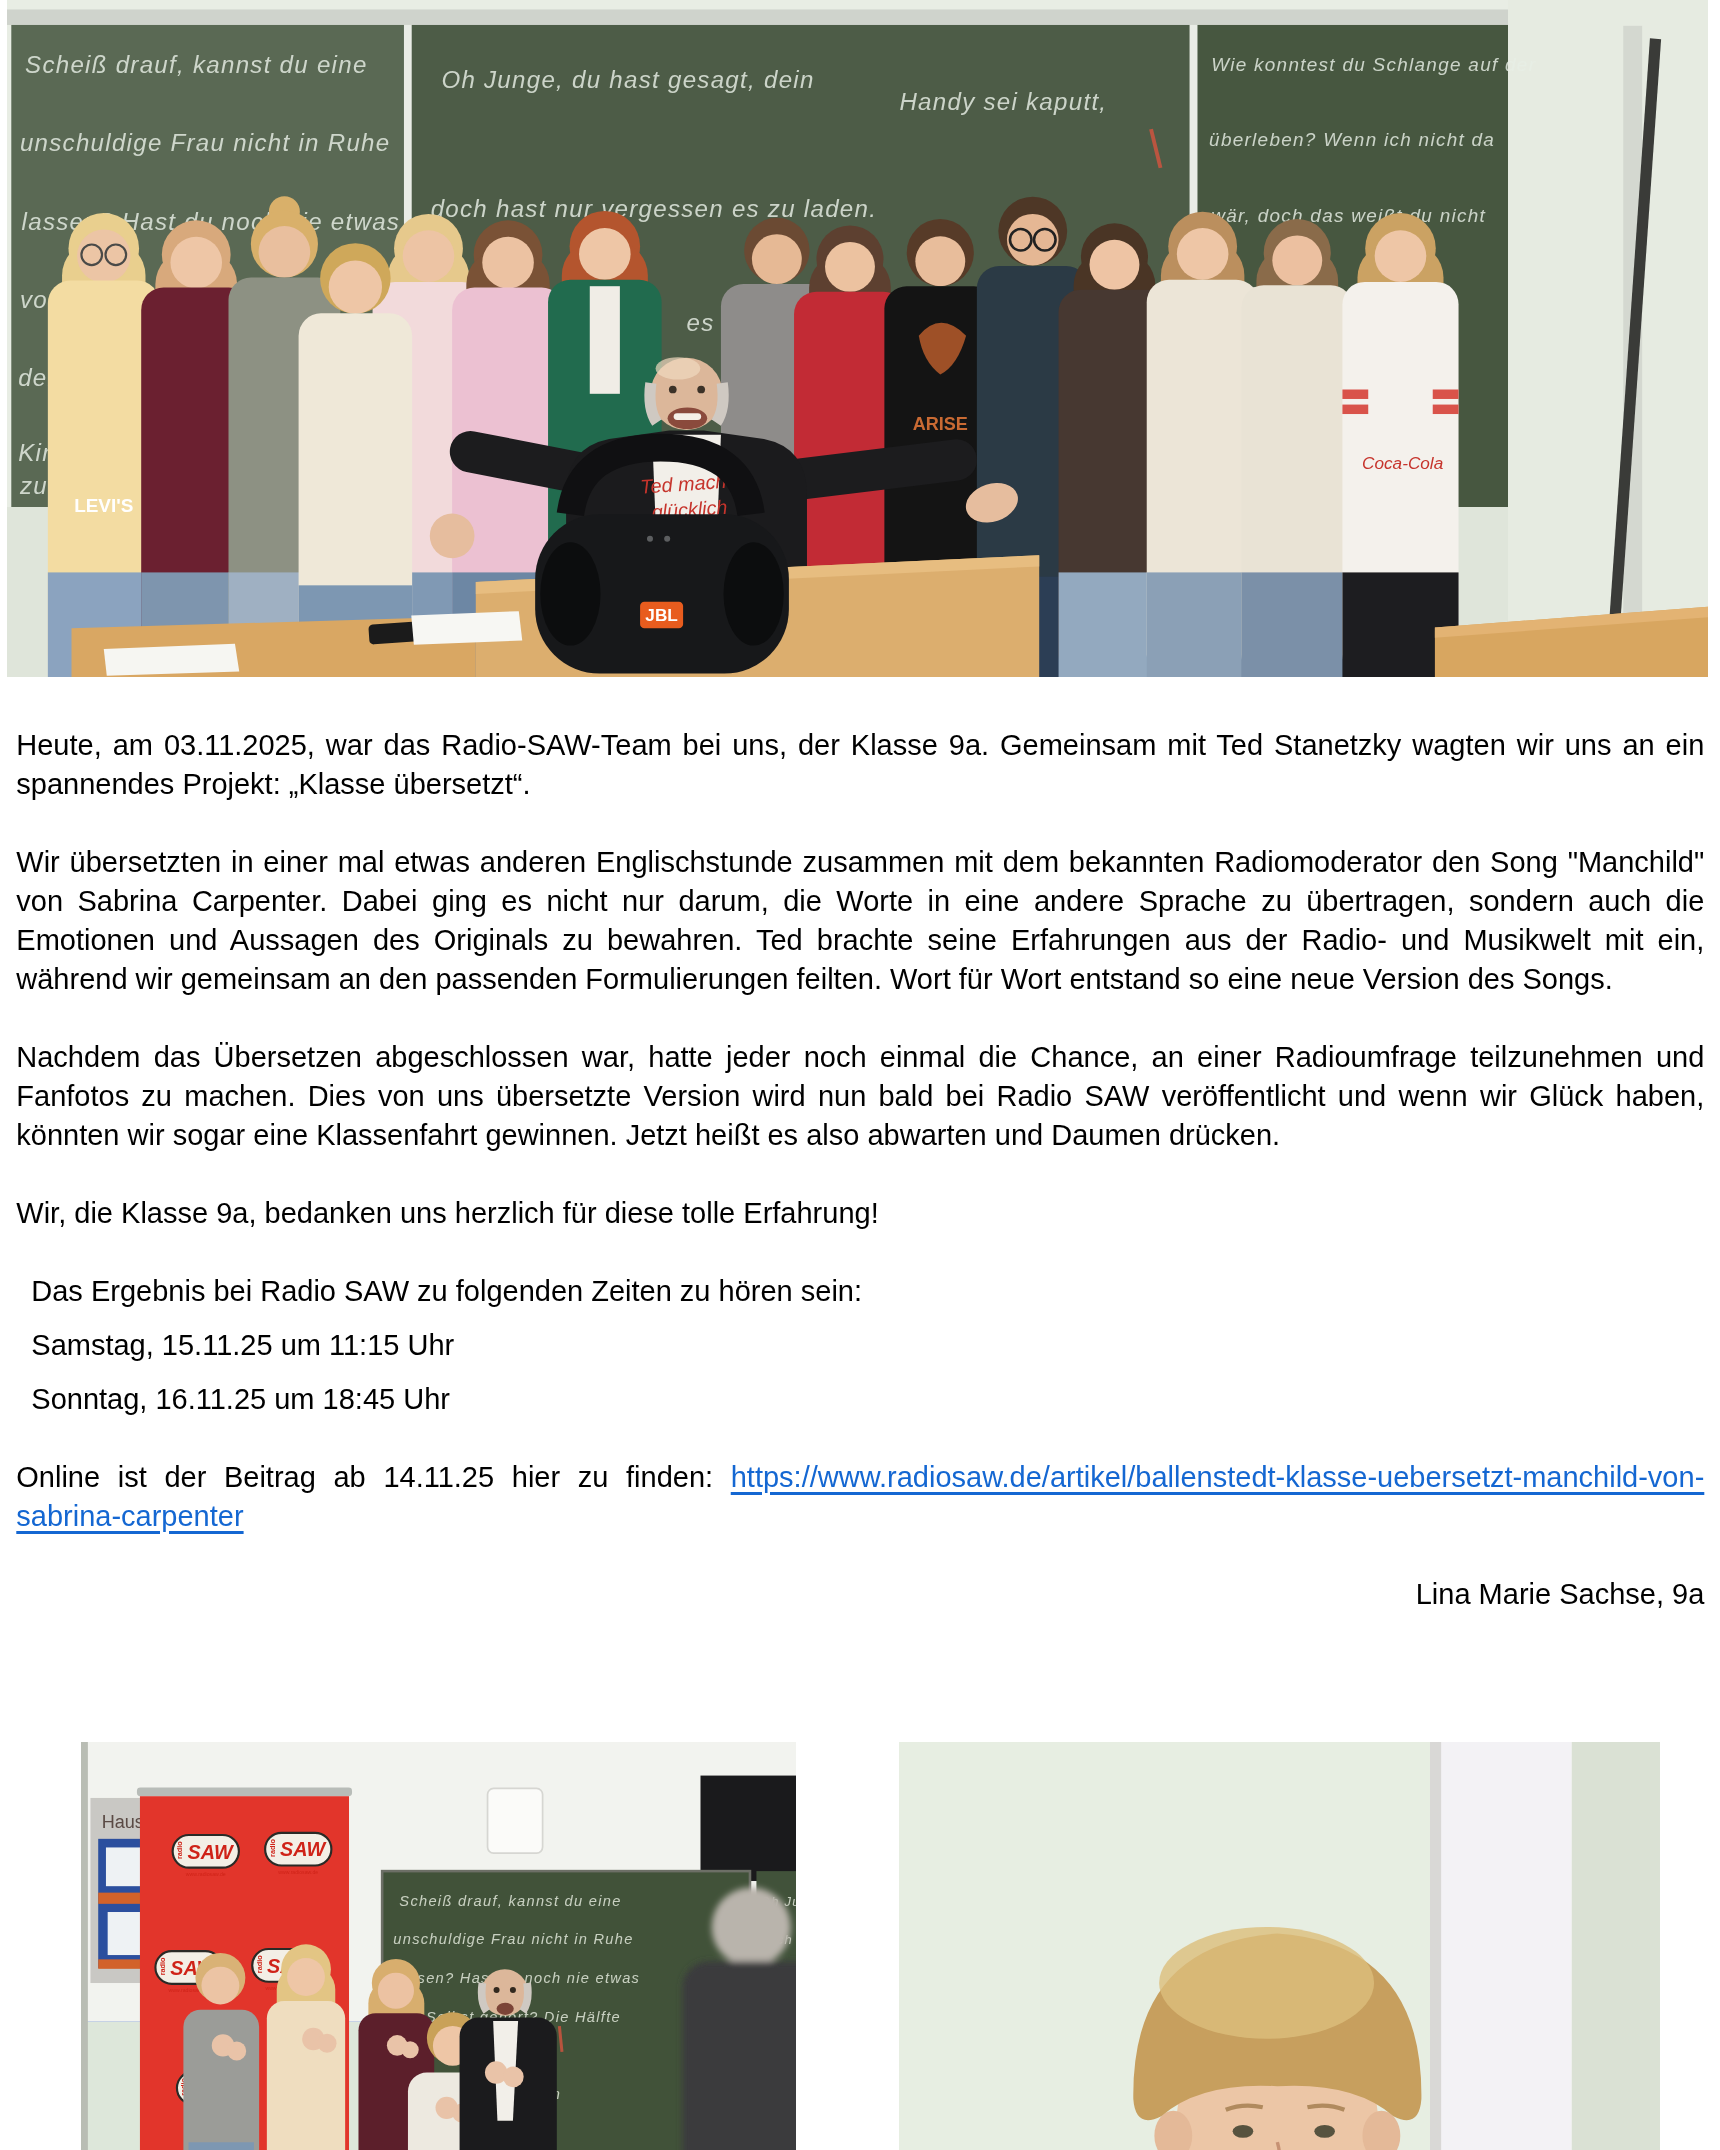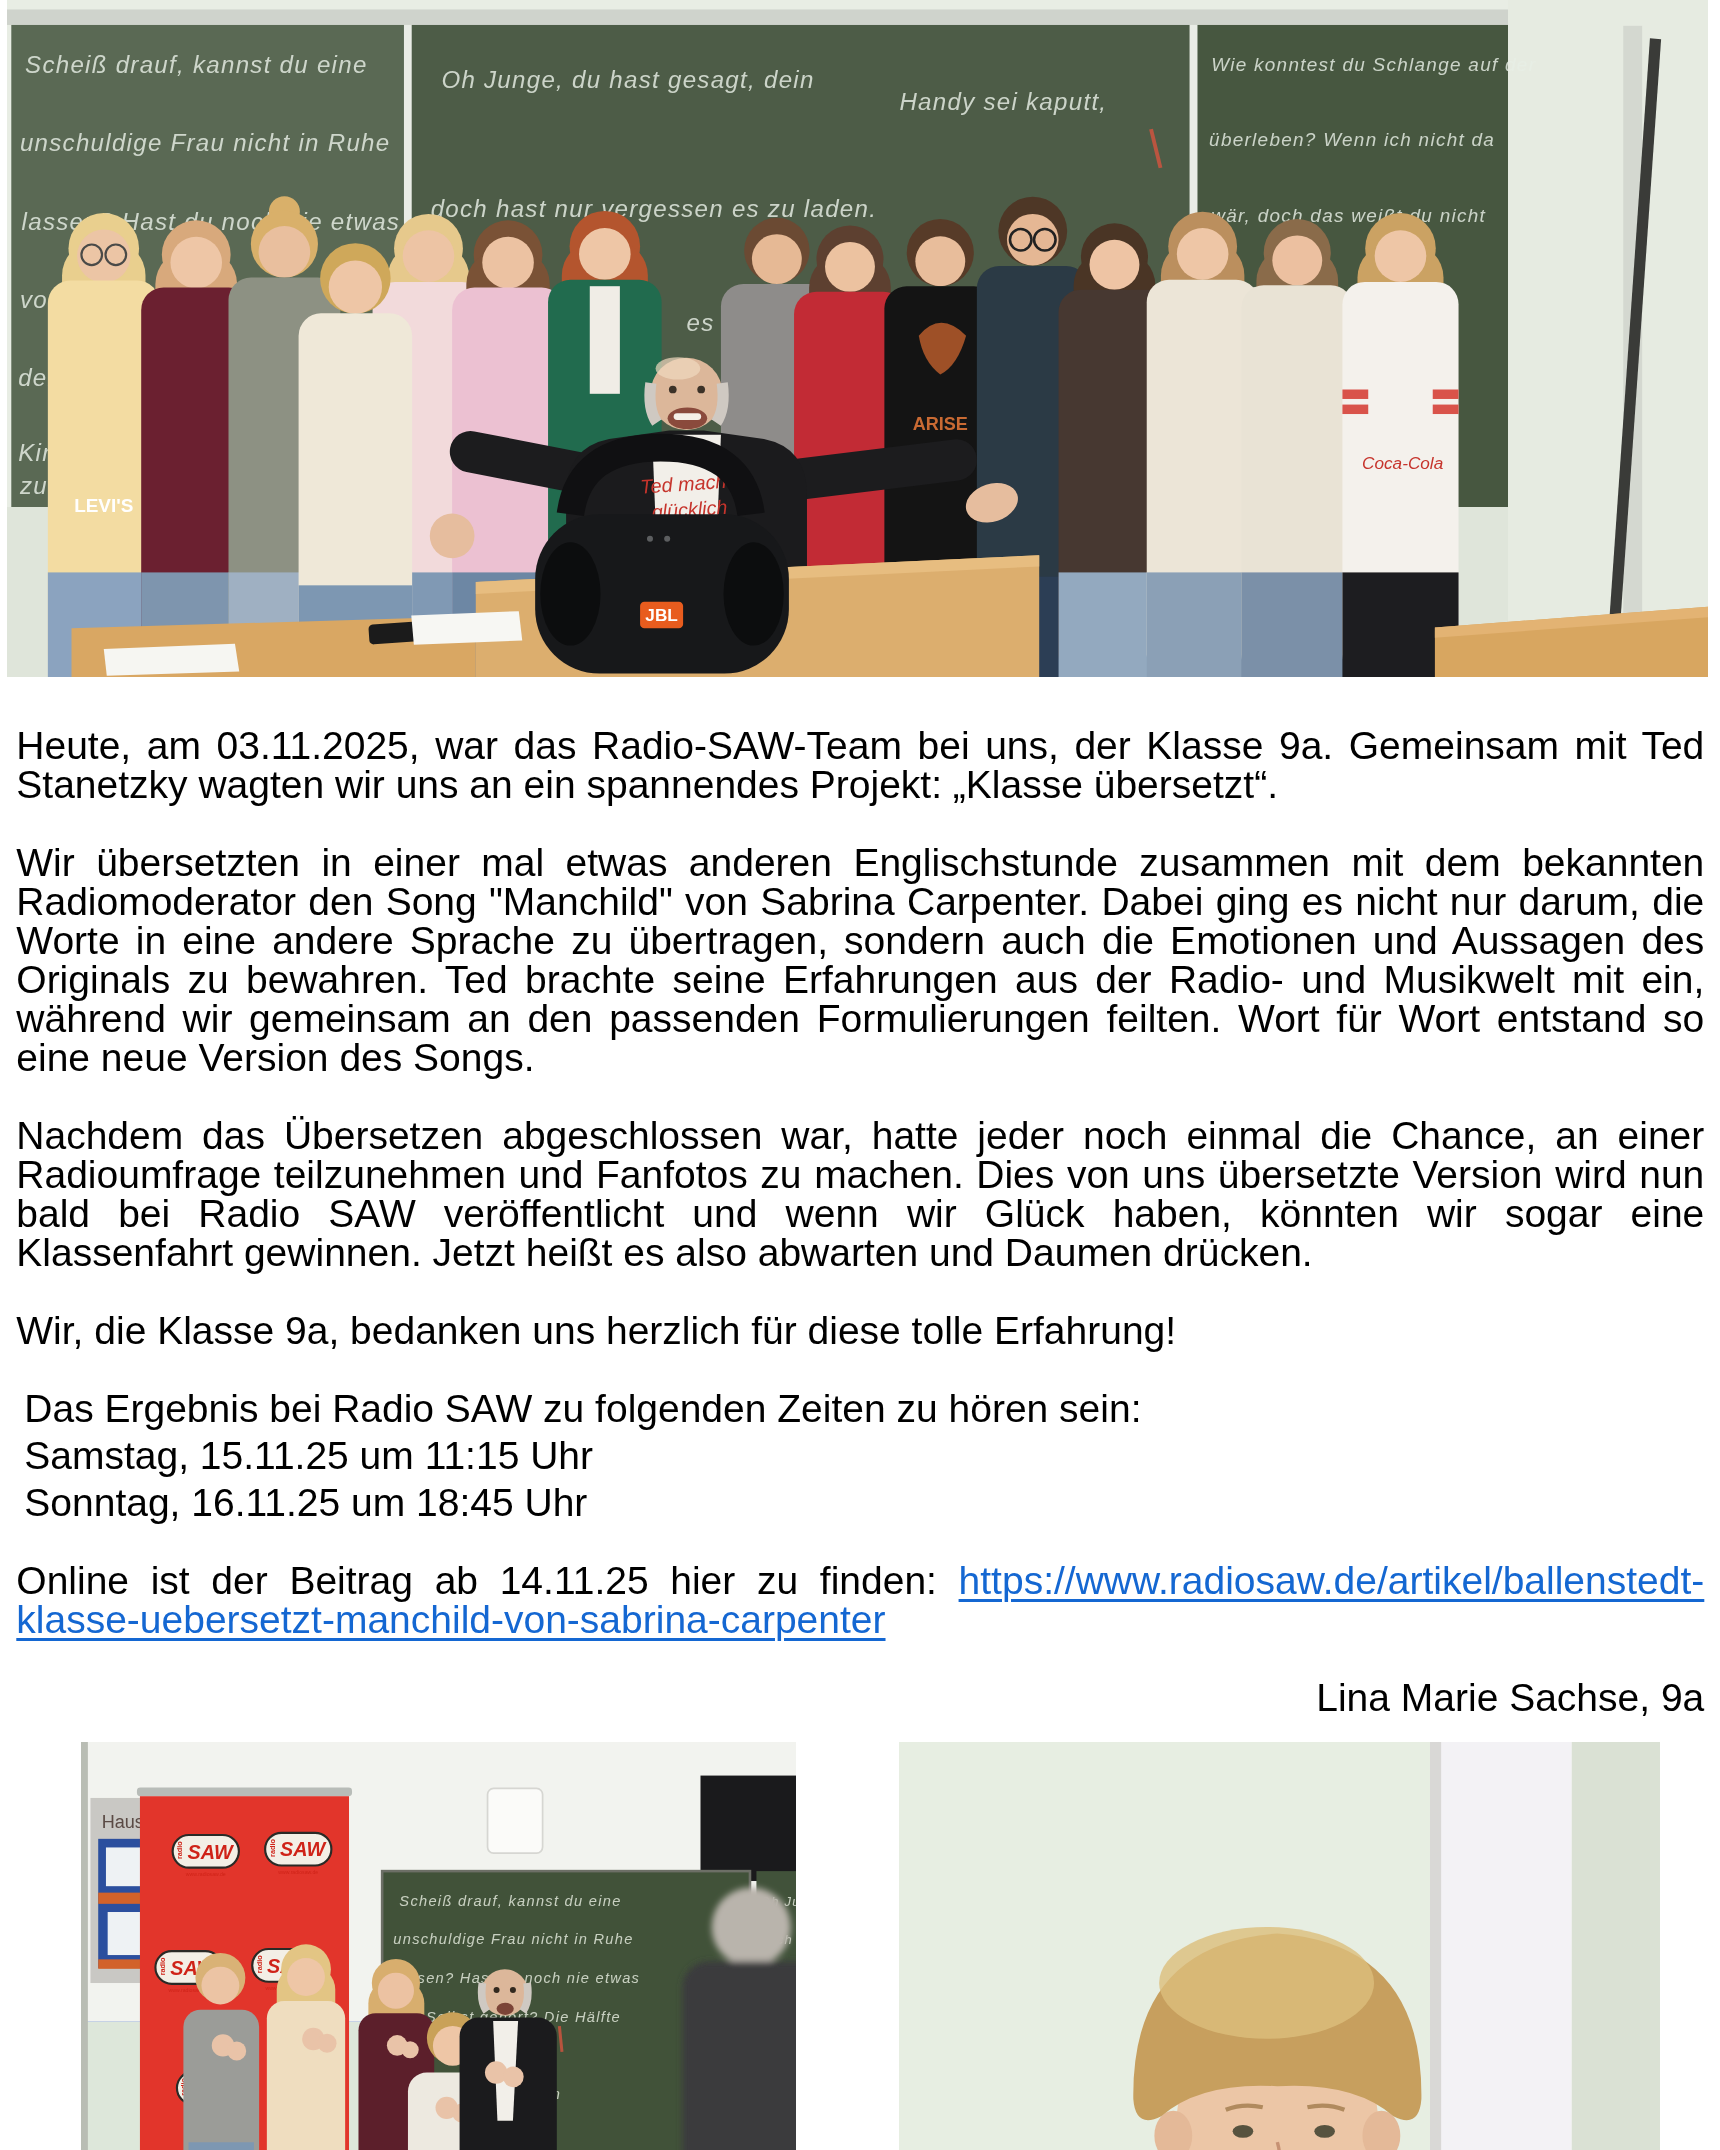--- a/index.html
+++ b/index.html
@@ -4,23 +4,23 @@
 <style>
   html,body{margin:0;padding:0;background:#ffffff;}
   body{font-family:"Liberation Sans","DejaVu Sans",sans-serif;}
   .page{position:relative;width:1721px;height:2743px;background:#fff;overflow:hidden;}
   .photo{position:absolute;overflow:hidden;background:#1d4ed8;}
   .photo svg{display:block;width:100%;height:100%;}
   #photo-top{left:6.5px;top:0;width:1701px;height:677px;}
   #photo-banner{left:81px;top:1742px;width:715px;height:470px;}
   #photo-interview{left:899px;top:1742px;width:761px;height:1002px;}
   .article{position:absolute;left:16.3px;top:726px;width:1688px;color:#000;
-           font-size:39px;line-height:39px;text-align:justify;}
+           font-size:29px;line-height:39px;text-align:justify;}
   .article p{margin:0 0 39px 0;}
-  .article .tight{margin:8px;}
+  .article .tight{margin:15px;}
   .article .after-block{margin-top:39px;}
   .sig{text-align:right;}
   a.doclink{color:#1467d2;text-decoration:underline;text-decoration-thickness:3px;text-underline-offset:5.2px;word-break:break-word;}
   .chalk{font-style:italic;letter-spacing:3px;opacity:.82;}
 </style>
 </head>
 <body>
 
 <div class="page">
 

